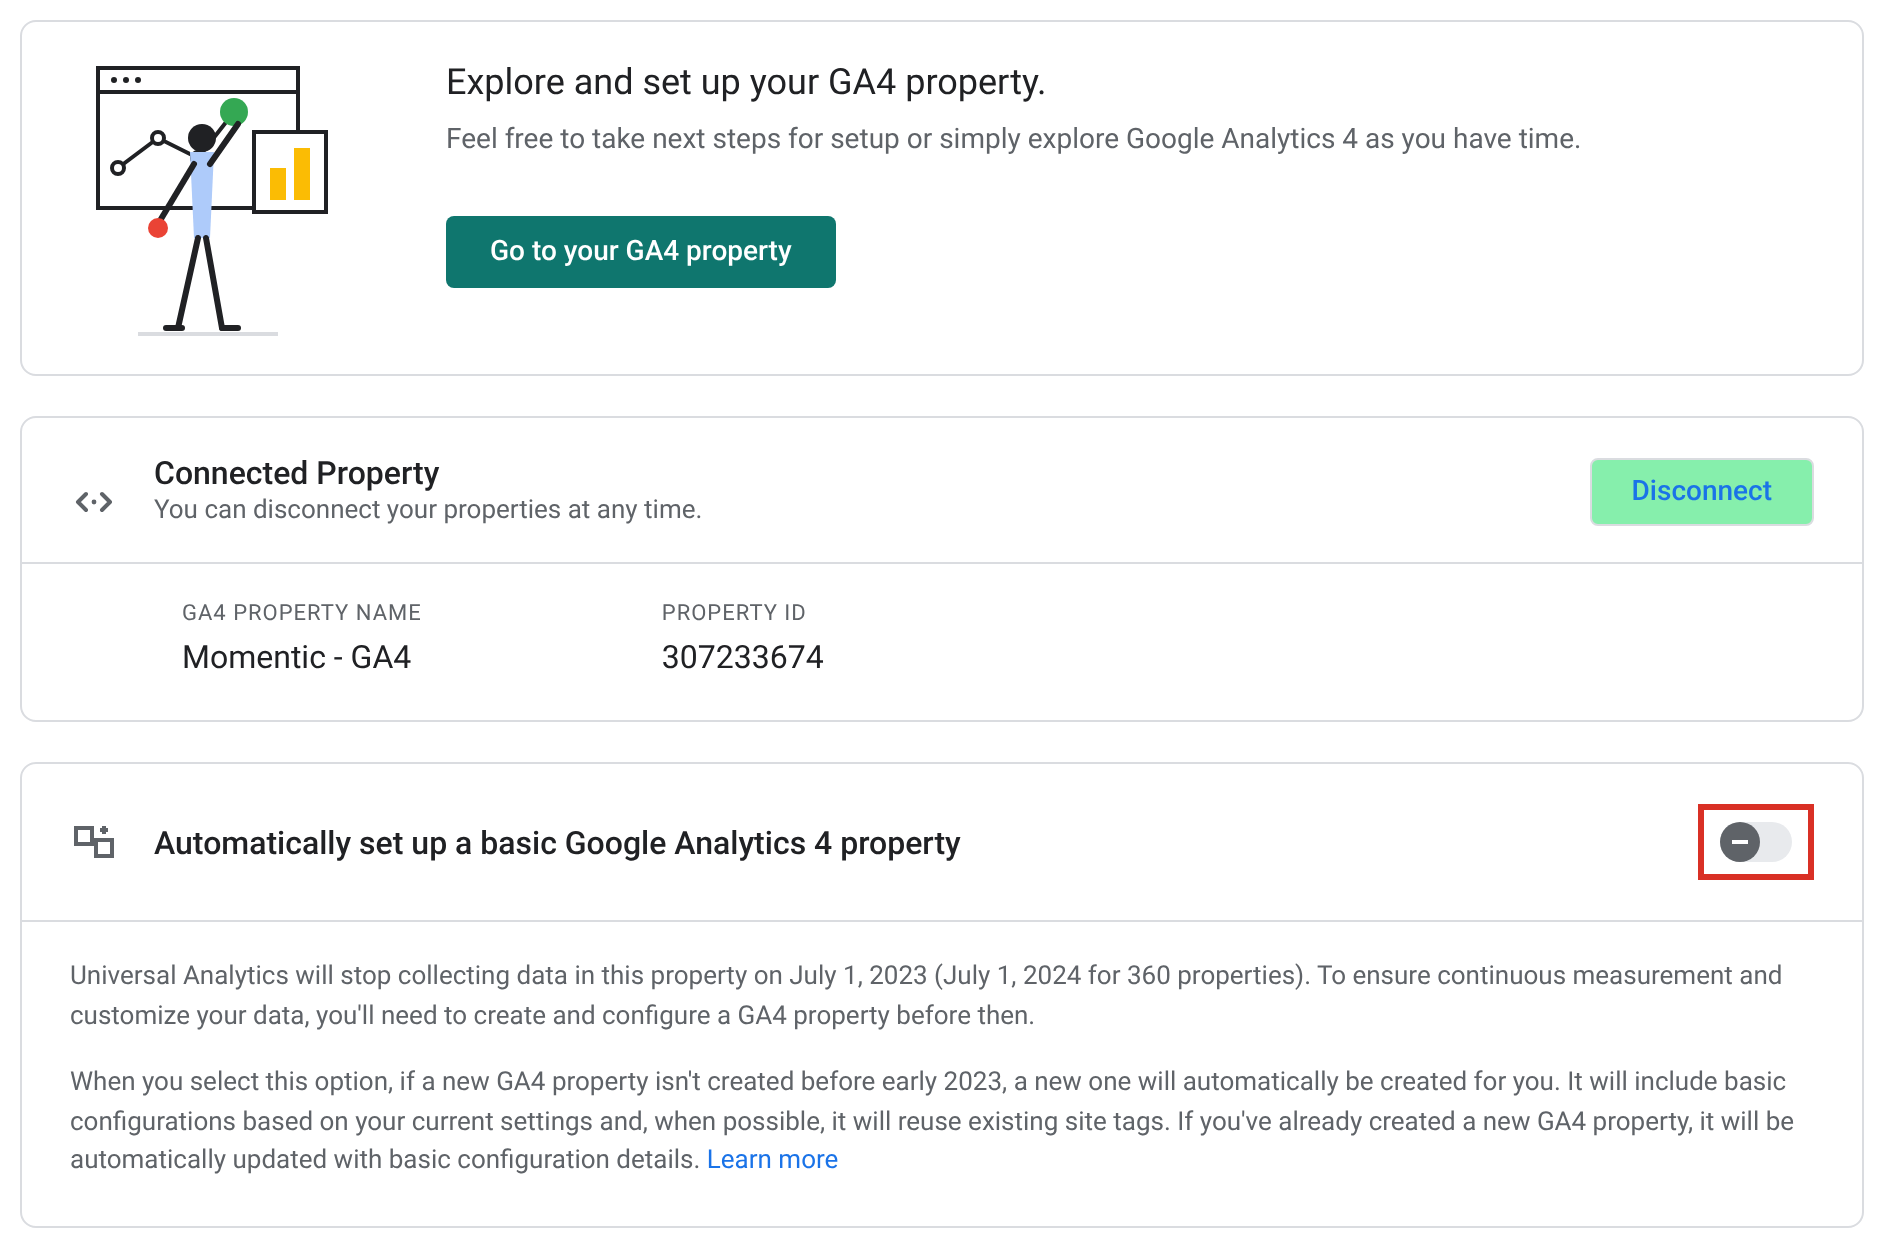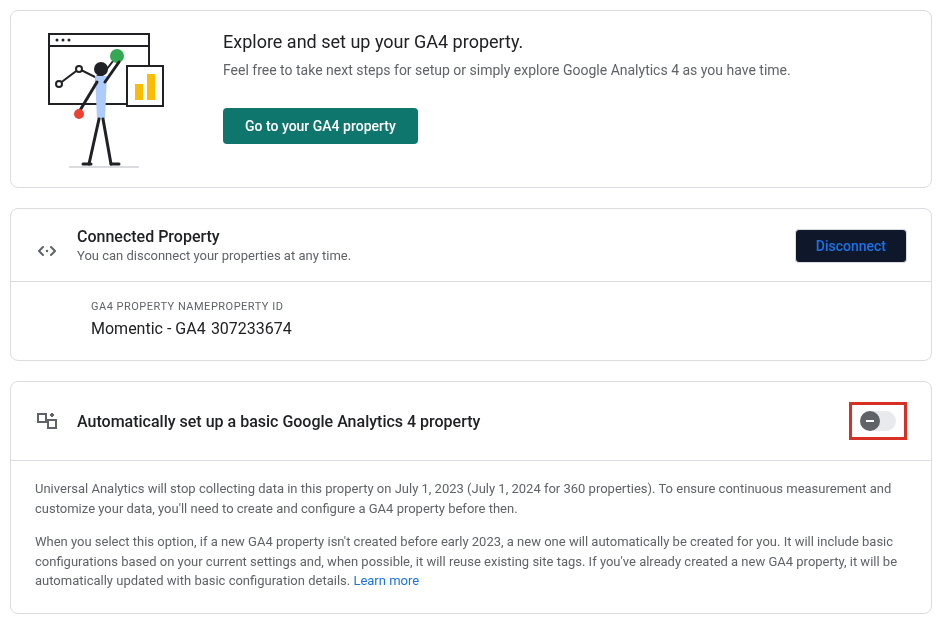--- a/index.html
+++ b/index.html
@@ -85,34 +85,35 @@
       font-size: 16px;
       font-weight: 500;
       color: #202124;
     }
     .connected-subtitle {
       font-size: 13px;
       color: #5f6368;
       margin-top: 2px;
     }
     .btn-outline {
-      background: #0f172a;
+      background: #86efac;
       color: #1a73e8;
       border: 1px solid #dadce0;
       padding: 8px 20px;
       font-size: 14px;
       border-radius: 4px;
       cursor: pointer;
       font-family: inherit;
       font-weight: 500;
     }
     .connected-details {
       border-top: 1px solid #dadce0;
       padding: 18px 24px 22px 80px;
       display: flex;
+      gap: 120px;
     }
     .detail-label {
       font-size: 11px;
       color: #5f6368;
       letter-spacing: 0.5px;
       margin-bottom: 6px;
     }
     .detail-value {
       font-size: 16px;
       color: #202124;

